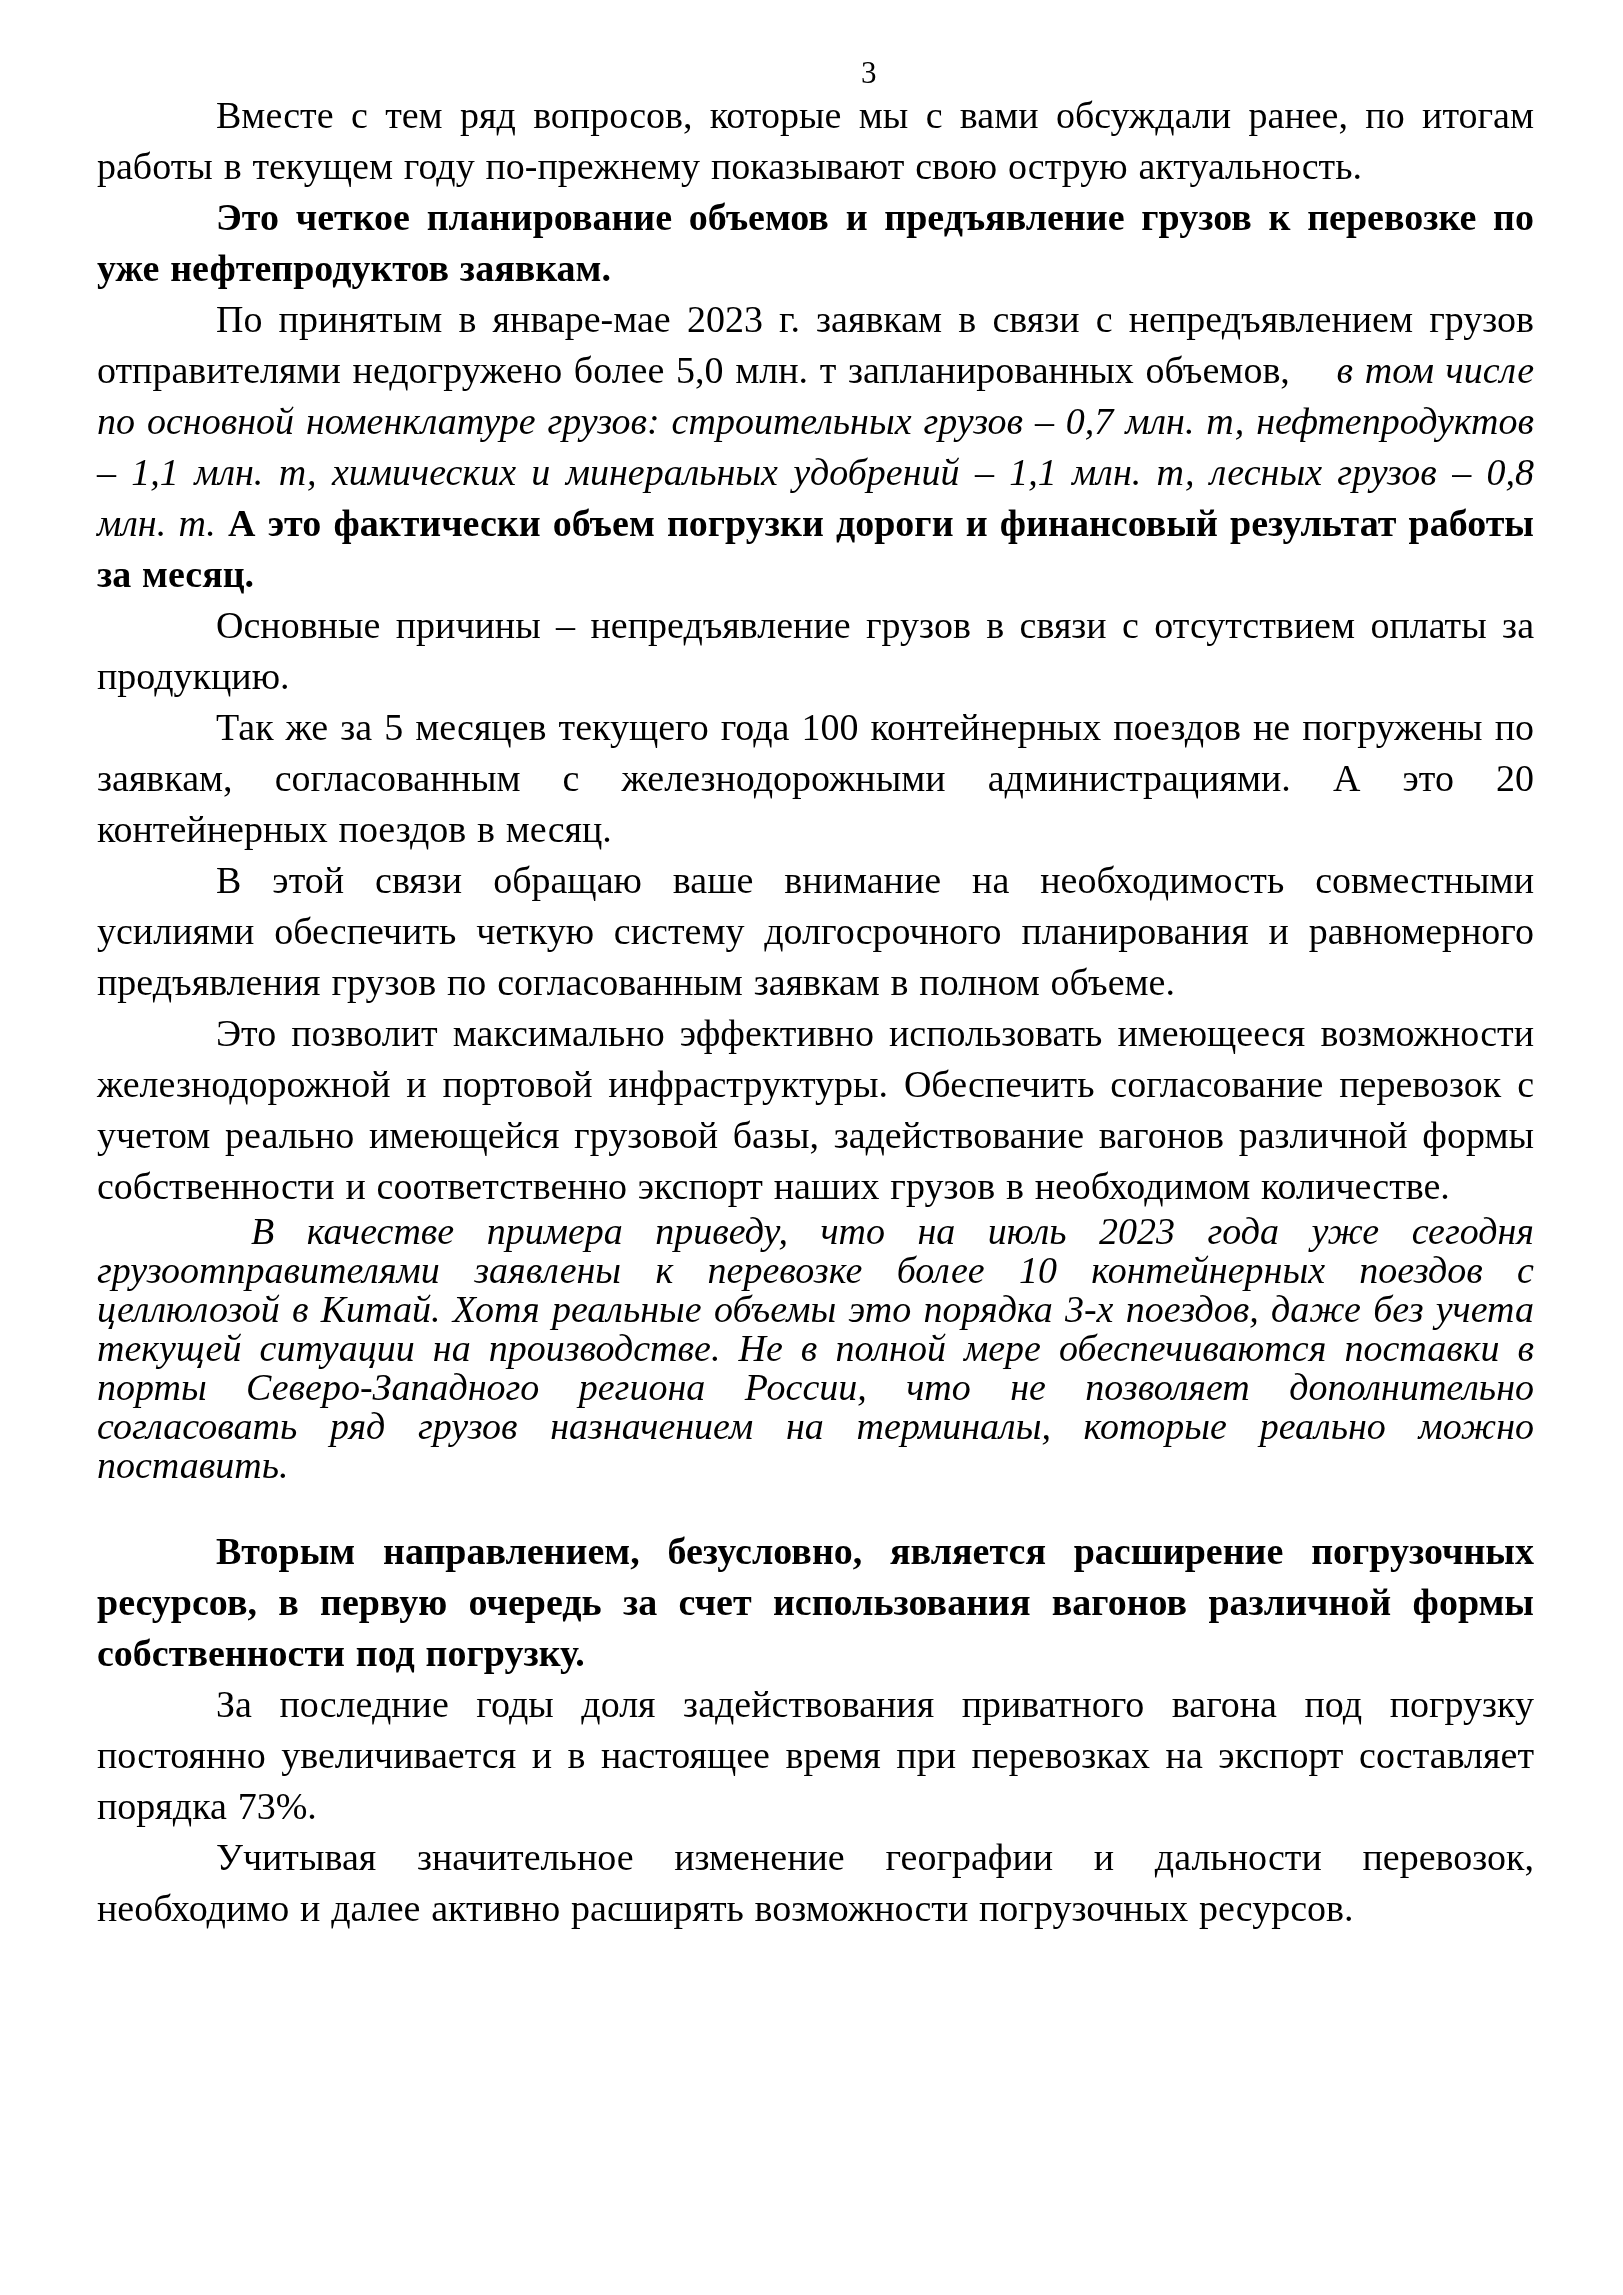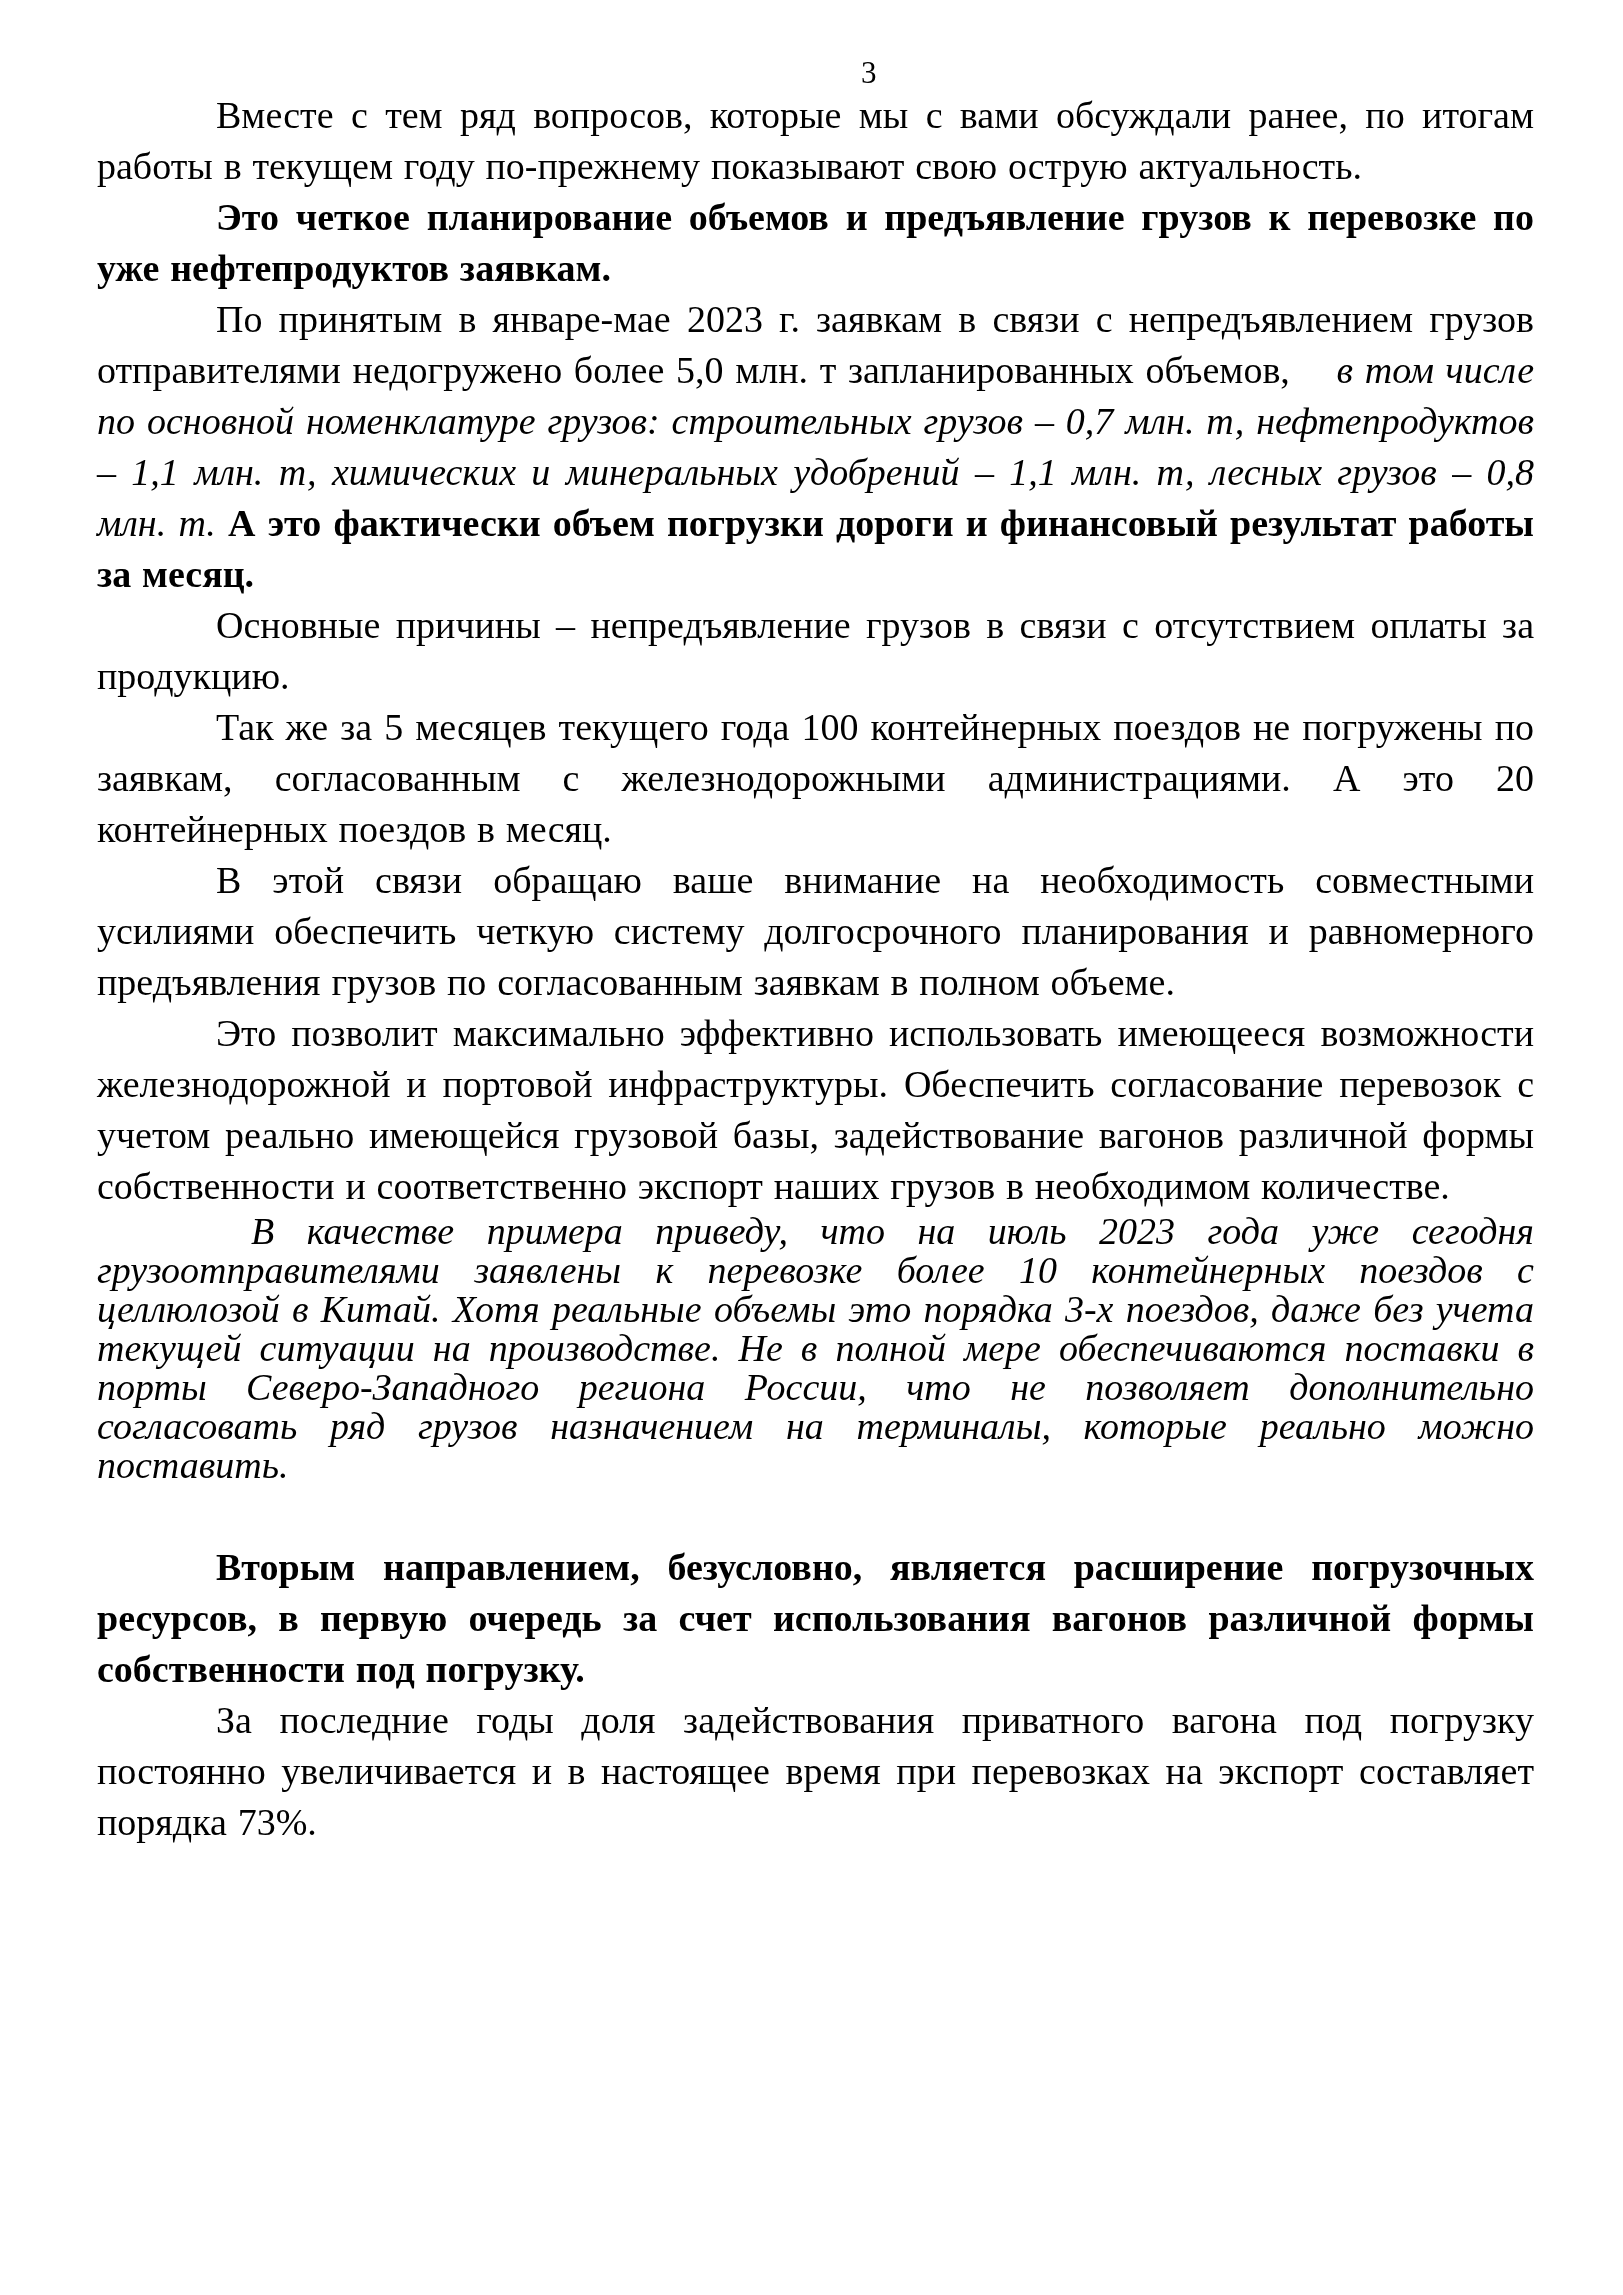--- a/index.html
+++ b/index.html
@@ -36,36 +36,37 @@
     top: 90px;
   }
   .para {
     margin: 0;
     text-align: justify;
     text-indent: 119px;
     word-spacing: 1.3px;
   }
   .para.onehalf { line-height: 51px; }
   .para.single  { line-height: 39px; }
-  .para.space-before { margin-top: 57px; }
+  .para.space-before { margin-top: 41px; }
   .run-normal { font-weight: normal; font-style: normal; }
   .run-bold   { font-weight: bold;   font-style: normal; }
   .run-italic { font-weight: normal; font-style: italic; margin-left: 35px; }
 </style>
 </head>
 <body>
 
 <div class="page">
   <div class="page-number">3</div>
   <div class="doc-body">
       <p class="para onehalf"><span class="run-normal">Вместе с тем ряд вопросов, которые мы с вами обсуждали ранее, по итогам работы в текущем году по-прежнему показывают свою острую актуальность.</span></p>
       <p class="para onehalf"><span class="run-bold">Это четкое планирование объемов и предъявление грузов к перевозке по уже нефтепродуктов заявкам.</span></p>
       <p class="para onehalf"><span class="run-normal">По принятым в январе-мае 2023 г. заявкам в связи с непредъявлением грузов отправителями недогружено более 5,0 млн. т запланированных объемов, </span><span class="run-italic">в том числе по основной номенклатуре грузов: строительных грузов – 0,7 млн. т, нефтепродуктов – 1,1 млн. т, химических и минеральных удобрений – 1,1 млн. т, лесных грузов – 0,8 млн. т.</span><span class="run-bold">  А это фактически объем погрузки дороги и финансовый результат работы за месяц.</span></p>
       <p class="para onehalf"><span class="run-normal">Основные причины – непредъявление грузов в связи с отсутствием оплаты за продукцию.</span></p>
       <p class="para onehalf"><span class="run-normal">Так же за 5 месяцев текущего года 100 контейнерных поездов не погружены по заявкам, согласованным с железнодорожными администрациями. А это 20 контейнерных поездов в месяц.</span></p>
       <p class="para onehalf"><span class="run-normal">В этой связи обращаю ваше внимание на необходимость совместными усилиями обеспечить четкую систему долгосрочного планирования и равномерного предъявления грузов по согласованным заявкам в полном объеме.</span></p>
       <p class="para onehalf"><span class="run-normal">Это позволит максимально эффективно использовать имеющееся возможности железнодорожной и портовой инфраструктуры. Обеспечить согласование перевозок с учетом реально имеющейся грузовой базы, задействование вагонов различной формы собственности и соответственно экспорт наших грузов в необходимом количестве.</span></p>
       <p class="para single"><span class="run-italic">В качестве примера приведу, что на июль 2023 года уже сегодня грузоотправителями заявлены к перевозке более 10 контейнерных поездов с целлюлозой в Китай. Хотя реальные объемы это порядка 3-х поездов, даже без учета текущей ситуации на производстве. Не в полной мере обеспечиваются поставки в порты Северо-Западного региона России, что не позволяет дополнительно согласовать ряд грузов назначением на терминалы, которые реально можно поставить.</span></p>
       <p class="para onehalf space-before"><span class="run-bold">Вторым направлением, безусловно, является расширение погрузочных ресурсов, в первую очередь за счет использования вагонов различной формы собственности под погрузку.</span></p>
       <p class="para onehalf"><span class="run-normal">За последние годы доля задействования приватного вагона под погрузку постоянно увеличивается и в настоящее время при перевозках на экспорт составляет порядка 73%.</span></p>
+      <p class="para onehalf"><span class="run-normal">Учитывая значительное изменение географии и дальности перевозок, необходимо и далее активно расширять возможности погрузочных ресурсов.</span></p>
     </div>
 </div>
 
 
 </body></html>

